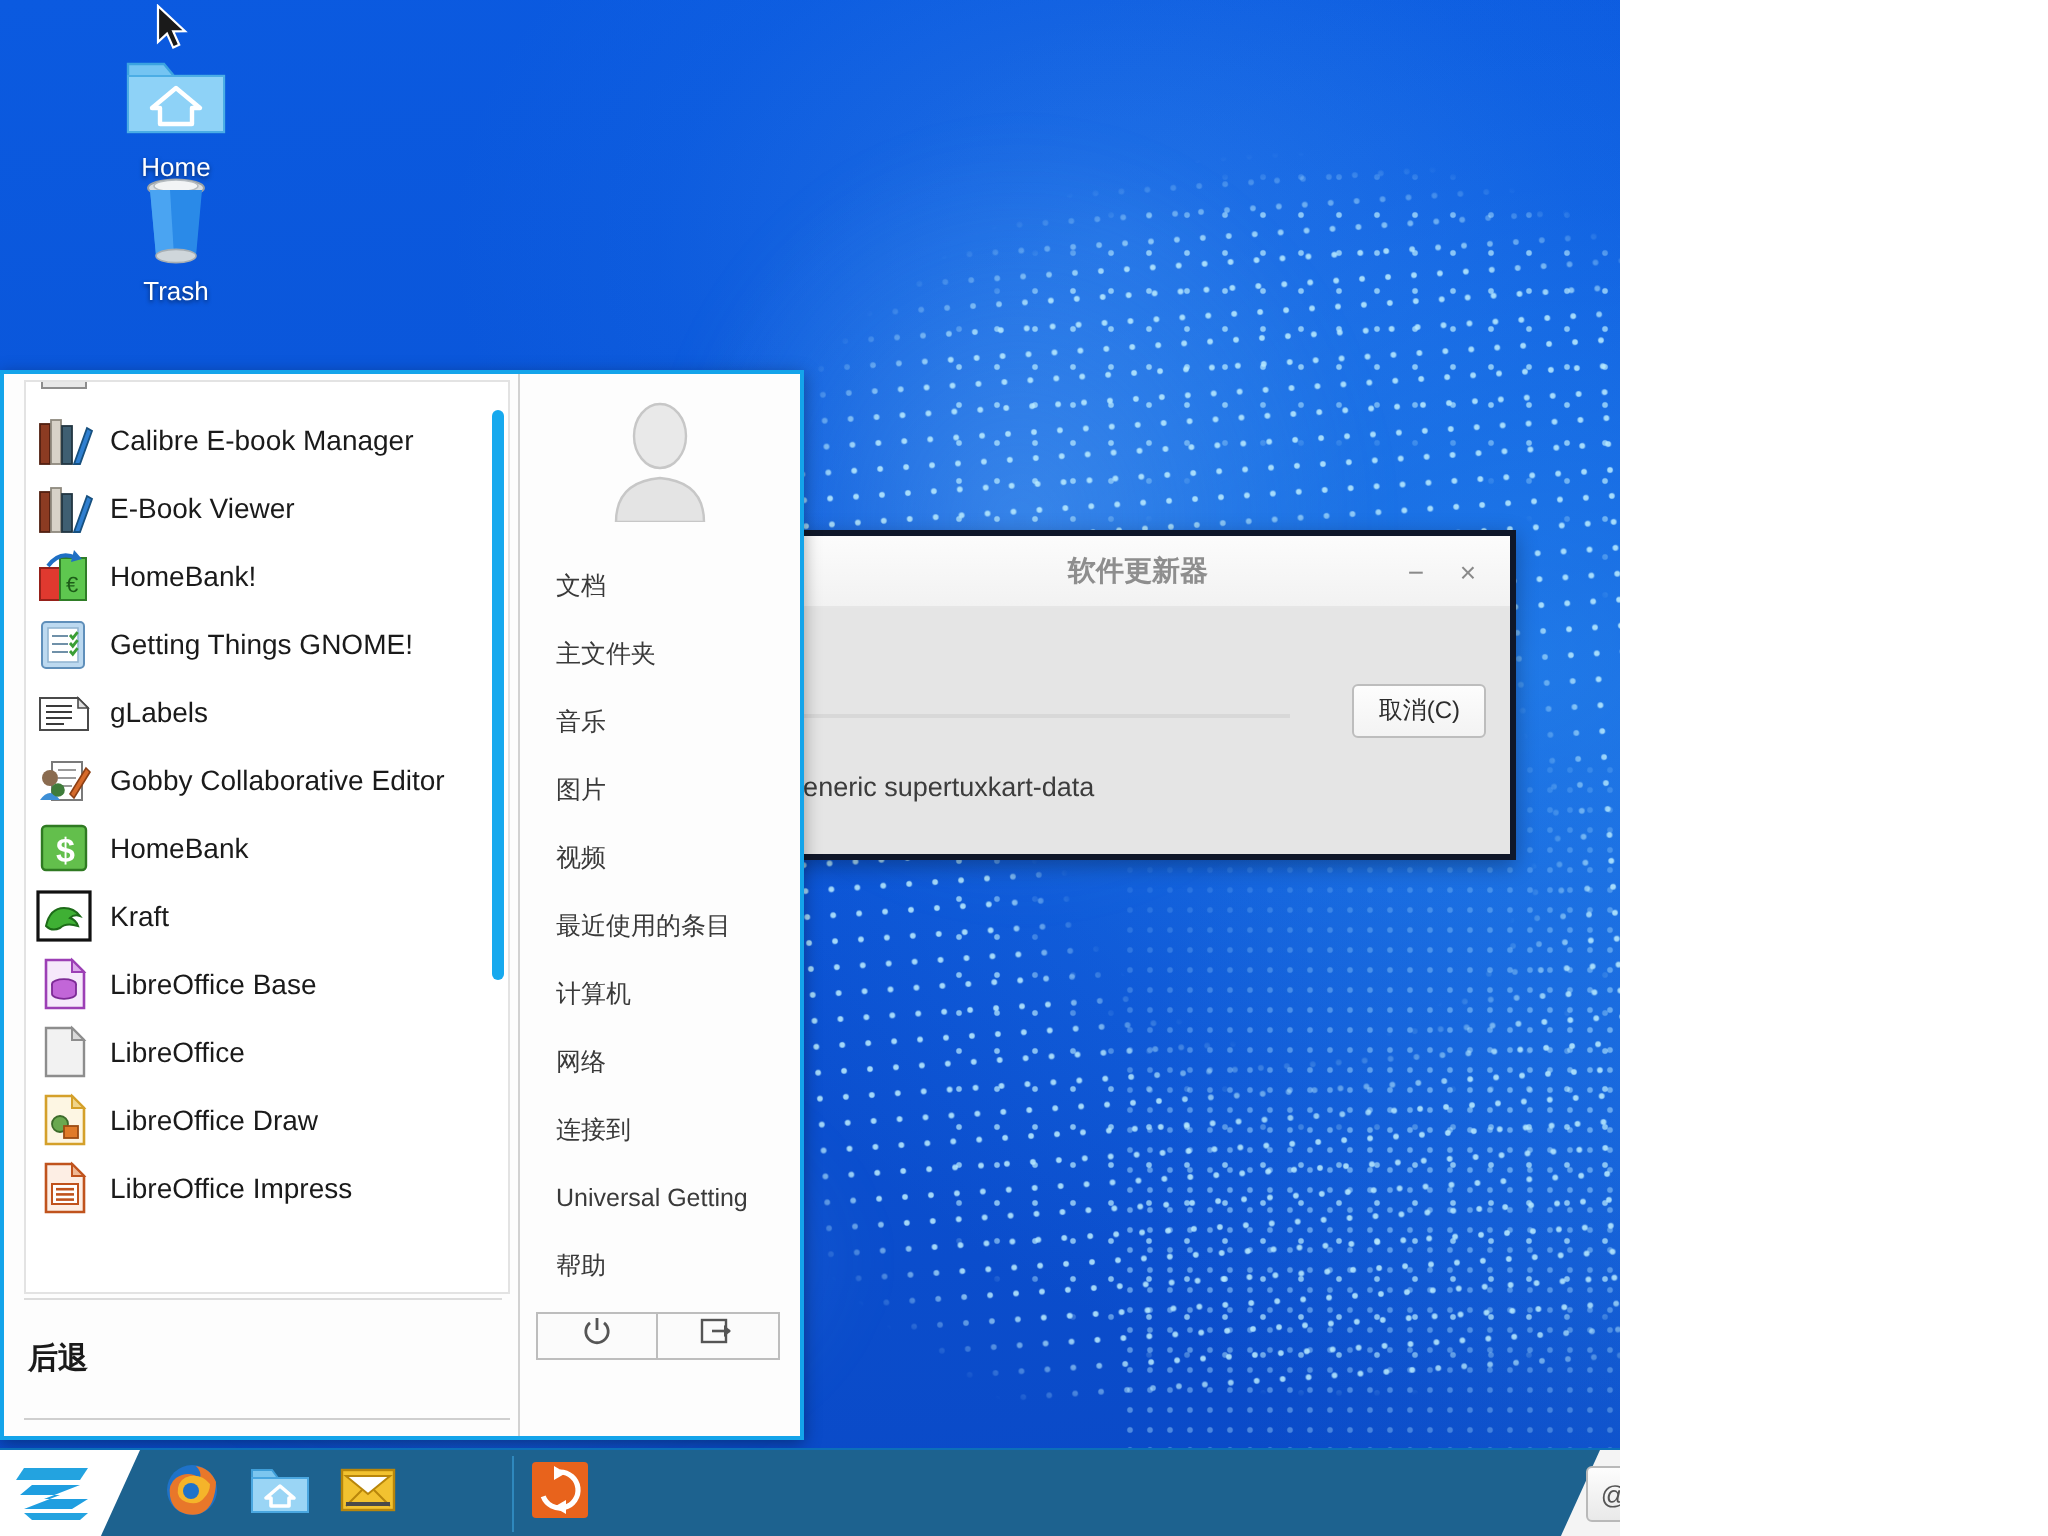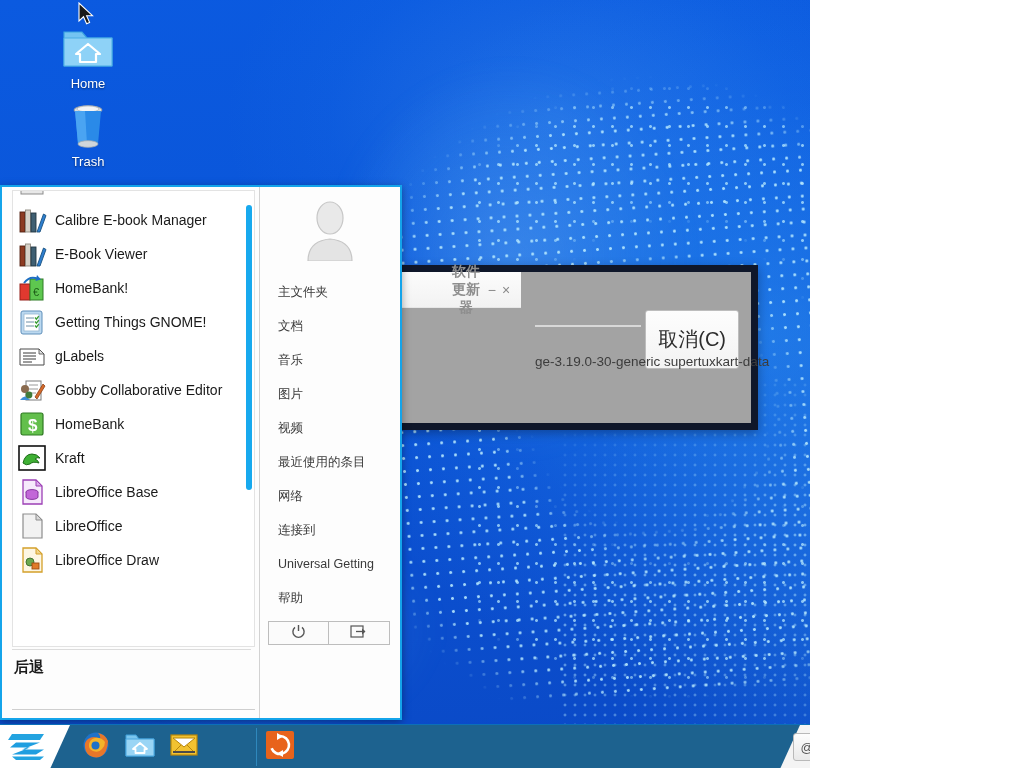--- a/index.html
+++ b/index.html
@@ -67,21 +67,21 @@
   .desk-icon {
     position: absolute;
     width: 86px; text-align: center;
     color: #fff; font-size: 13px;
     text-shadow: 0 1px 2px rgba(0,0,0,.55);
     cursor: default;
   }
   .desk-icon .glyph { display:block; height: 52px; margin-bottom: 2px; }
   .desk-icon .cap { display:inline-block; padding: 0 3px; }
   #icon-home { left: 45px; top: 22px; }
-  #icon-trash { left: 45px; top: 100px; }
+  #icon-trash { left: 45px; top: 84px; }
 
   
   #cursor { position: absolute; left: 78px; top: 2px; }
 
   
   #menu {
     position: absolute; left: 0px; top: 185px;
     width: 402px; height: 535px;
     background: #fdfdfd;
     border: 2px solid #14a4ea;
@@ -116,21 +116,21 @@
   #app-scrollbar {
     position: absolute; right: 2px; top: 14px;
     width: 6px; height: 285px;
     background: #17a9ee; border-radius: 3px;
   }
   #menu-left-sep {
     height: 1px; background: #dcdcdc; margin: 2px 8px 0 10px;
   }
   #back-btn {
     font-size: 15px; font-weight: bold; color: #1a1a1a;
-    padding: 8px 0 0 12px; cursor: default;
+    padding: 8px 0 0 12px; cursor: default; margin-top: 12px;
   }
   #left-bottom-frame {
     position: absolute; left: 10px; right: 4px; bottom: 8px;
     height: 1px; border-top: 1px solid #cfcfcf;
   }
 
   #menu-right {
     width: 140px; height: 100%;
     background: #fdfdfd;
     display: flex; flex-direction: column;
@@ -153,24 +153,24 @@
     background: #fbfbfb;
     display: flex; align-items: center; justify-content: center;
     cursor: default;
   }
   .sess-btn + .sess-btn { border-left: none; }
 
   
   #updater {
     position: absolute; left: 296px; top: 265px;
     width: 462px; height: 165px;
-    background: #a3a3a3;
-    border: 7px solid #0f172a;
+    background: #e5e5e5;
+    border: 3px solid #0f172a;
     box-shadow: 0 3px 10px rgba(0,0,0,.30);
-    display: flex; flex-direction: row;
+    display: flex; flex-direction: column;
   }
   #updater-titlebar {
     height: 36px; flex: 0 0 36px;
     background: linear-gradient(#fcfcfc, #f2f2f2);
     border-bottom: 1px solid #e6e6e6;
     display: flex; align-items: center;
     padding: 0 8px 0 14px;
   }
   #updater-title {
     flex: 1 1 auto;
@@ -184,22 +184,22 @@
   }
   #updater-body {
     flex: 1 1 auto; position: relative; padding: 0 14px;
   }
   #progress-line {
     position: absolute; left: 14px; right: 110px; top: 53px;
     height: 2px; background: #d8d8d8;
   }
   #cancel-btn {
     position: absolute; right: 12px; top: 38px;
-    padding: 15px 12px;
-    font-size: 20px; color: #2c2c2c;
+    padding: 4px 12px;
+    font-size: 12px; color: #2c2c2c;
     border: 1px solid #bdbdbd; border-radius: 3px;
     background: linear-gradient(#fdfdfd, #f3f3f3);
     cursor: default;
   }
   #pkg-text {
     position: absolute; left: 14px; top: 82px;
     font-size: 13.5px; color: #3c3c3c;
     white-space: nowrap;
   }
 
@@ -462,43 +462,59 @@
               <path d="M6 2 L19 2 L25 8 L25 26 L6 26 Z" fill="#fdf6e3" stroke="#d6a game" stroke-width="1.3"></path>
               <path d="M6 2 L19 2 L25 8 L25 26 L6 26 Z" fill="#fdf6e3" stroke="#d4a02a" stroke-width="1.3"></path>
               <path d="M19 2 L19 8 L25 8 Z" fill="#f0d48a" stroke="#d4a02a" stroke-width="1"></path>
               <circle cx="13" cy="16" r="4" fill="#6aa84f" stroke="#3c6b2a" stroke-width=".9"></circle>
               <rect x="15" y="17" width="7" height="6" fill="#e07b2a" stroke="#9c4c12" stroke-width=".9"></rect>
             </svg>
           </span>
           <span class="app-lbl">LibreOffice Draw</span>
         </div>
 
+        <div class="app-row">
+          <span class="app-ico">
+            <svg width="30" height="28" viewBox="0 0 30 28">
+              <path d="M6 2 L19 2 L25 8 L25 26 L6 26 Z" fill="#fdeee4" stroke="#c0531d" stroke-width="1.3"></path>
+              <path d="M19 2 L19 8 L25 8 Z" fill="#efb894" stroke="#c0531d" stroke-width="1"></path>
+              <rect x="9" y="12" width="13" height="10" fill="#ffffff" stroke="#c0531d" stroke-width="1"></rect>
+              <g stroke="#c0531d" stroke-width="1.3">
+                <line x1="11" y1="14.6" x2="20" y2="14.6"></line>
+                  <line x1="11" y1="17.2" x2="20" y2="17.2"></line>
+                  <line x1="11" y1="19.8" x2="20" y2="19.8"></line>
+              </g>
+            </svg>
+          </span>
+          <span class="app-lbl">LibreOffice Impress</span>
+        </div>
 
         <div id="app-scrollbar"></div>
       </div>
 
       <div id="menu-left-sep"></div>
       <div id="back-btn">后退</div>
       <div id="left-bottom-frame"></div>
     </div>
 
     <div id="menu-right">
       <div id="avatar-wrap">
         <svg width="60" height="62" viewBox="0 0 60 62">
           <ellipse cx="30" cy="19" rx="13" ry="16" fill="#e9e9e9" stroke="#c7c7c7" stroke-width="1.2"></ellipse>
           <path d="M8 62 q0 -20 22 -22 q22 2 22 22 z" fill="#e4e4e4" stroke="#c7c7c7" stroke-width="1.2"></path>
         </svg>
       </div>
 
+      <div class="place-row">文档</div>
       <div class="place-row">主文件夹</div>
-      <div class="place-row">文档</div>
       <div class="place-row">音乐</div>
       <div class="place-row">图片</div>
       <div class="place-row">视频</div>
       <div class="place-row">最近使用的条目</div>
+      <div class="place-row">计算机</div>
       <div class="place-row">网络</div>
       <div class="place-row">连接到</div>
       <div class="place-row">Universal Getting</div>
       <div class="place-row">帮助</div>
 
       <div id="session-buttons">
         <div class="sess-btn">
           <span>
             <svg width="15" height="15" viewBox="0 0 15 15">
               <path d="M4 3.4 A5.6 5.6 0 1 0 11 3.4" fill="none" stroke="#555" stroke-width="1.4"></path>

